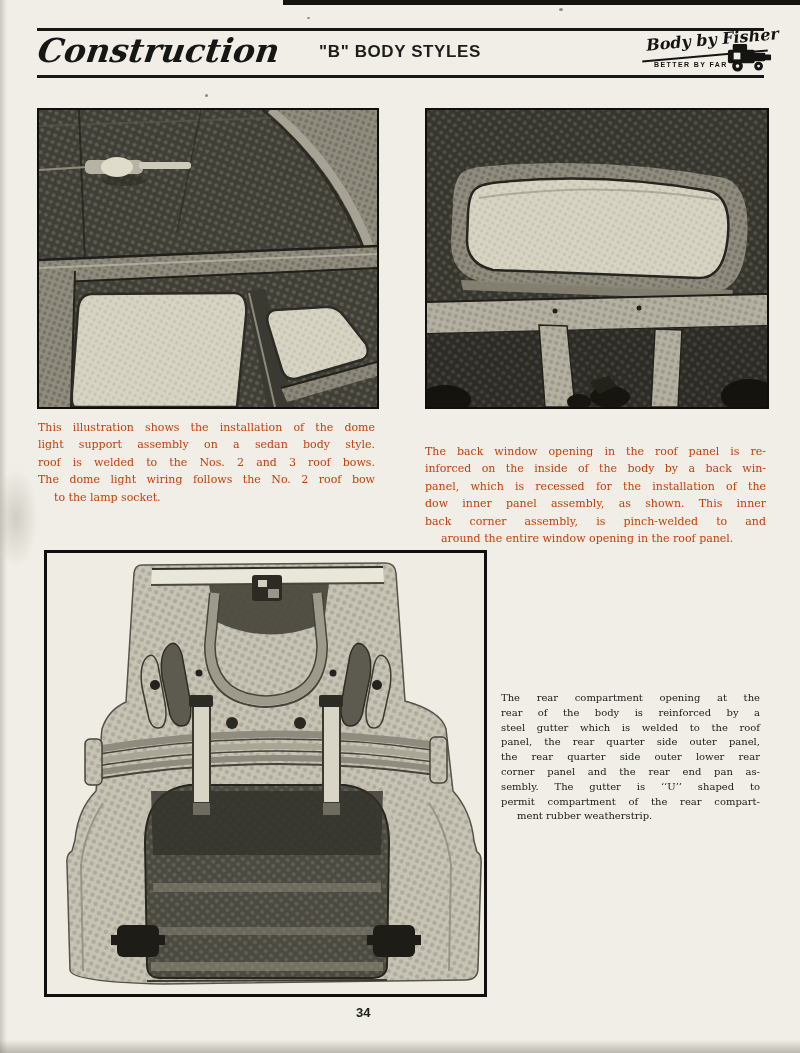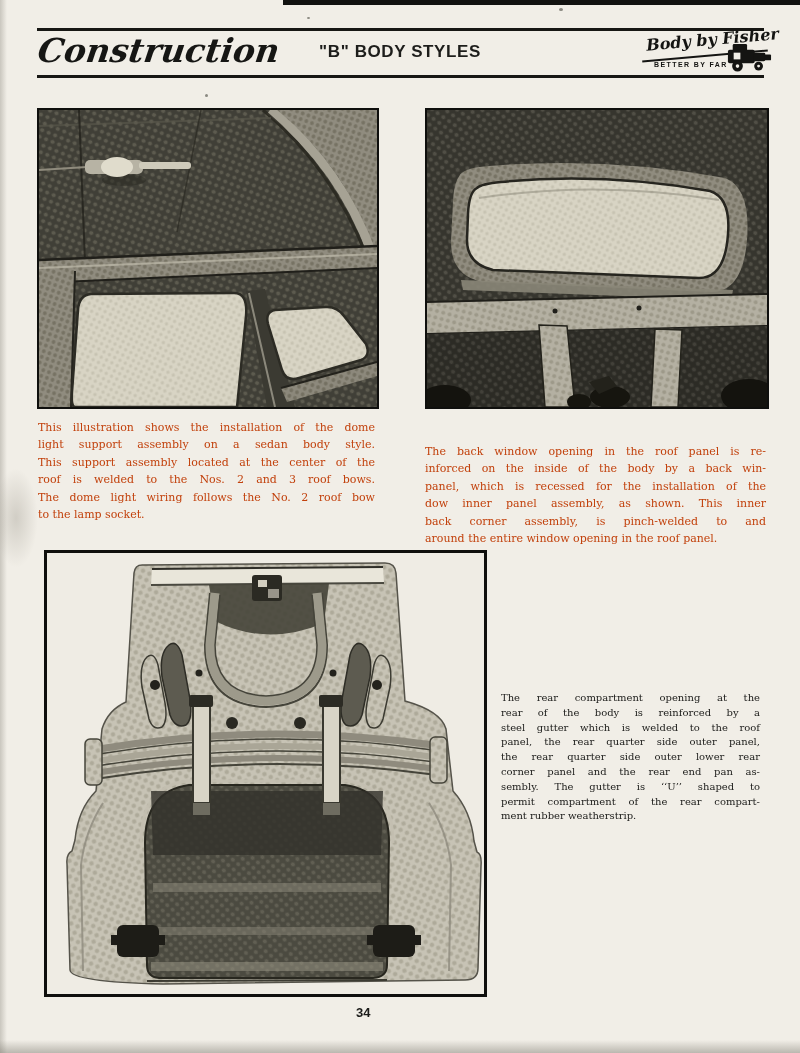--- a/index.html
+++ b/index.html
@@ -52,21 +52,21 @@
   .photo-tr{left:425px;top:108px;width:340px;height:297px;}
   .photo-bottom{
     position:absolute;left:44px;top:550px;width:443px;height:447px;
     border:3px solid #0f0f0d;box-sizing:border-box;background:#efece4;
   }
   
   .caption{position:absolute;font-size:11px;line-height:17.4px;color:#c2410c;}
   .caption-left{left:38px;top:419px;width:337px;}
   .caption-right{left:425px;top:443px;width:341px;}
   .cap-line{text-align:justify;text-align-last:justify;}
-  .cap-line.last{text-align:left;text-align-last:left;}
+  .cap-line.last{text-align:left;text-align-last:left;margin-left:16px;}
   .desc{position:absolute;left:501px;top:691px;width:259px;
     font-size:10px;line-height:14.8px;color:#1b1b19;}
   
   .page-number{
     position:absolute;left:356px;top:1005px;width:80px;text-align:left;
     font-family:"Liberation Sans", sans-serif;font-weight:bold;font-size:13px;color:#1b1b19;
   }
 </style>
 </head>
 <body>
@@ -186,21 +186,20 @@
       <ellipse cx="152" cy="292" rx="12" ry="8" fill="#16150f"></ellipse>
       <path d="M162,272 l20,-6 8,10 -18,8 Z" fill="#23221b"></path>
       <circle cx="128" cy="201" r="2.5" fill="#201f1a"></circle>
       <circle cx="212" cy="198" r="2.5" fill="#201f1a"></circle>
     </svg>
   </div>
 
   <div class="caption caption-left">
     <div class="cap-line">This illustration shows the installation of the dome</div>
     <div class="cap-line">light support assembly on a sedan body style.</div>
-    <div class="cap-line">This support assembly located at the center of the</div>
     <div class="cap-line">roof is welded to the Nos. 2 and 3 roof bows.</div>
     <div class="cap-line">The dome light wiring follows the No. 2 roof bow</div>
     <div class="cap-line last">to the lamp socket.</div>
   </div>
 
   <div class="caption caption-right">
     <div class="cap-line">The back window opening in the roof panel is re-</div>
     <div class="cap-line">inforced on the inside of the body by a back win-</div>
     <div class="cap-line">panel, which is recessed for the installation of the</div>
     <div class="cap-line">dow inner panel assembly, as shown. This inner</div>

